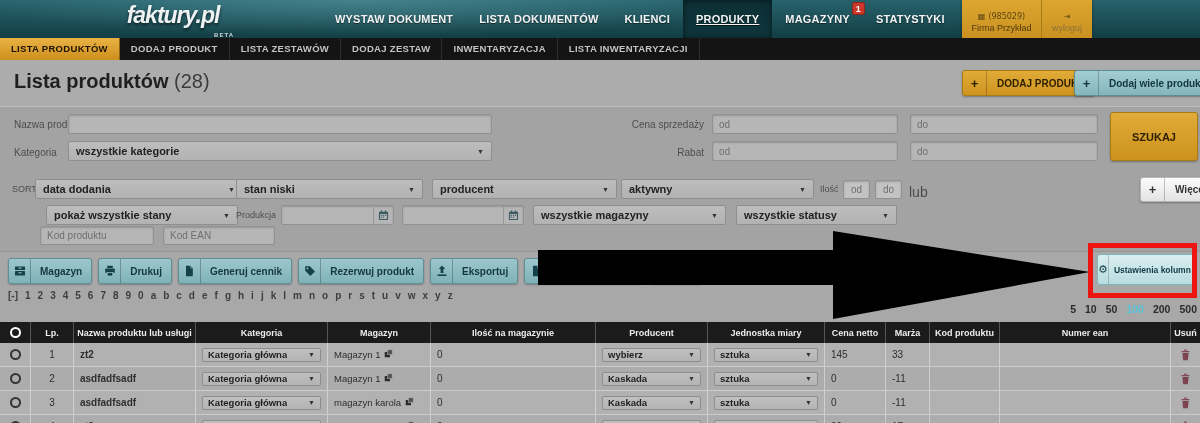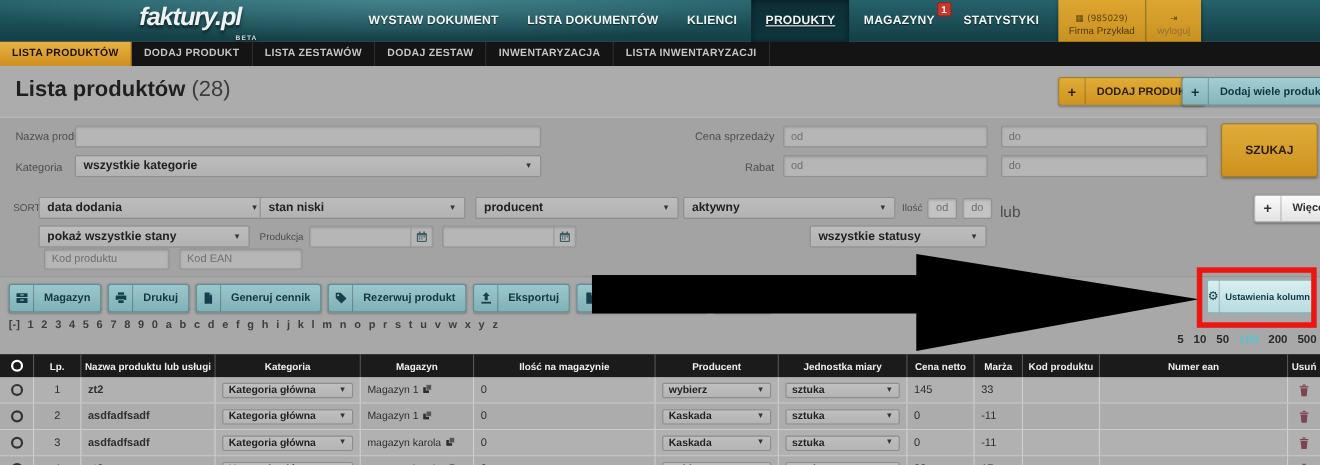--- a/index.html
+++ b/index.html
@@ -220,21 +220,21 @@
   </div>
   <span class="flabel" style="left:820px;top:184px;font-size:9px">Ilość</span>
   <input class="finput" style="left: 843px; top: 180px; width: 27px; height: 19px; background: rgb(195, 195, 195); text-align: center; padding: 0px 2px;" placeholder="od">
   <input class="finput" style="left: 875px; top: 180px; width: 27px; height: 19px; background: rgb(195, 195, 195); text-align: center; padding: 0px 2px;" placeholder="do">
   <span class="flabel" style="left:909px;top:184px;font-size:14px">lub</span>
   <div id="btn-wiecej" class="btn-light">
     <span class="btn-plus">+</span>
     <span class="btn-label">Więcej</span>
   </div>
 
-  <div class="fselect" style="left:35px;top:205px;width:192px">
+  <div class="fselect" style="left:46px;top:205px;width:192px">
     <span>pokaż wszystkie stany</span>
       <span class="arrow">▼</span>
   </div>
   <span class="flabel" style="left:236px;top:210px;font-size:9px">Produkcja</span>
   <div class="dateinput" style="left:281px;top:205px;width:113px">
     <span class="cal">
       <svg width="11" height="11" viewBox="0 0 12 12">
           <rect x="1" y="2" width="10" height="9" rx="1" fill="#3e5c63"></rect>
           <rect x="3" y="0.5" width="1.6" height="3" fill="#3e5c63"></rect>
           <rect x="7.4" y="0.5" width="1.6" height="3" fill="#3e5c63"></rect>
@@ -254,20 +254,24 @@
           <rect x="3" y="0.5" width="1.6" height="3" fill="#3e5c63"></rect>
           <rect x="7.4" y="0.5" width="1.6" height="3" fill="#3e5c63"></rect>
           <rect x="2.2" y="4.4" width="7.6" height="5.4" fill="#b6b6b6"></rect>
           <rect x="3" y="5.2" width="1.4" height="1.2" fill="#3e5c63"></rect>
           <rect x="5.3" y="5.2" width="1.4" height="1.2" fill="#3e5c63"></rect>
           <rect x="7.6" y="5.2" width="1.4" height="1.2" fill="#3e5c63"></rect>
           <rect x="3" y="7.2" width="1.4" height="1.2" fill="#3e5c63"></rect>
           <rect x="5.3" y="7.2" width="1.4" height="1.2" fill="#3e5c63"></rect>
         </svg>
     </span>
+  </div>
+  <div class="fselect" style="left:533px;top:205px;width:193px">
+    <span>wszystkie magazyny</span>
+      <span class="arrow">▼</span>
   </div>
   <div class="fselect" style="left:736px;top:205px;width:161px">
     <span>wszystkie statusy</span>
       <span class="arrow">▼</span>
   </div>
 
   <input class="finput" style="left: 40px; top: 226px; width: 114px; height: 19px;" placeholder="Kod produktu">
   <input class="finput" style="left: 163px; top: 226px; width: 112px; height: 19px;" placeholder="Kod EAN">
 
   <div class="toolbar">

